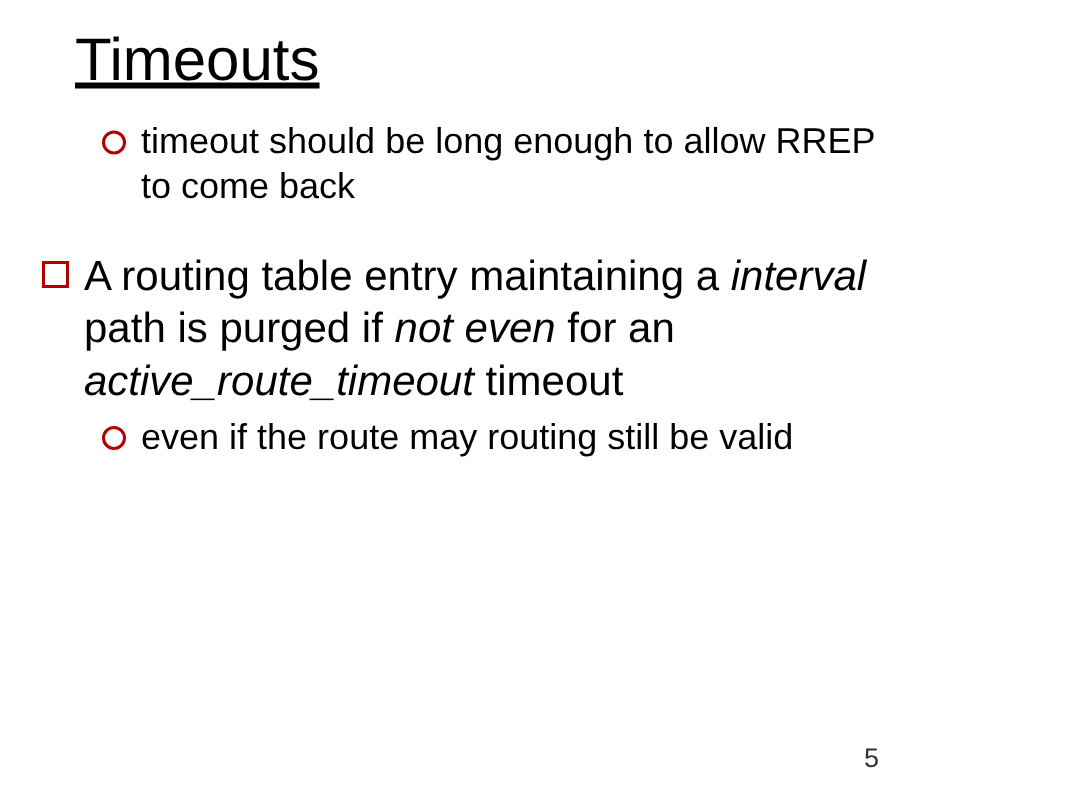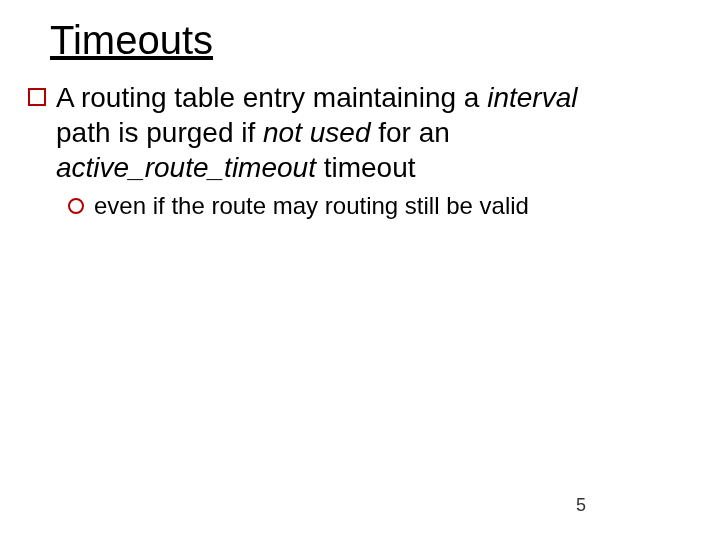--- a/index.html
+++ b/index.html
@@ -76,25 +76,29 @@
     color: #333;
   }
 </style>
 </head>
 <body>
 
 <div class="slide">
 
   <h1 class="title">Timeouts</h1>
 
+  <div class="sub-bullet">
+    <span class="marker"></span>
+    <span class="text">timeout should be long enough to allow RREP to come back</span>
+  </div>
 
   <div class="top-bullet">
     <span class="marker"></span>
     <span class="text">
-      <span>A routing table entry maintaining a </span><span class="italic">interval</span><span> path is purged if </span><span class="italic">not used</span><span> for an </span><span class="italic">active_route_timeout</span><span> timeout</span>
+      <span>A routing table entry maintaining a </span><span class="italic">interval</span><span> path is purged if </span><span class="italic">not even</span><span> for an </span><span class="italic">active_route_timeout</span><span> timeout</span>
     </span>
   </div>
   <div class="sub-bullet">
     <span class="marker"></span>
     <span class="text">even if the route may routing still be valid</span>
   </div>
 
   <div class="pagenum">5</div>
 </div>
 

